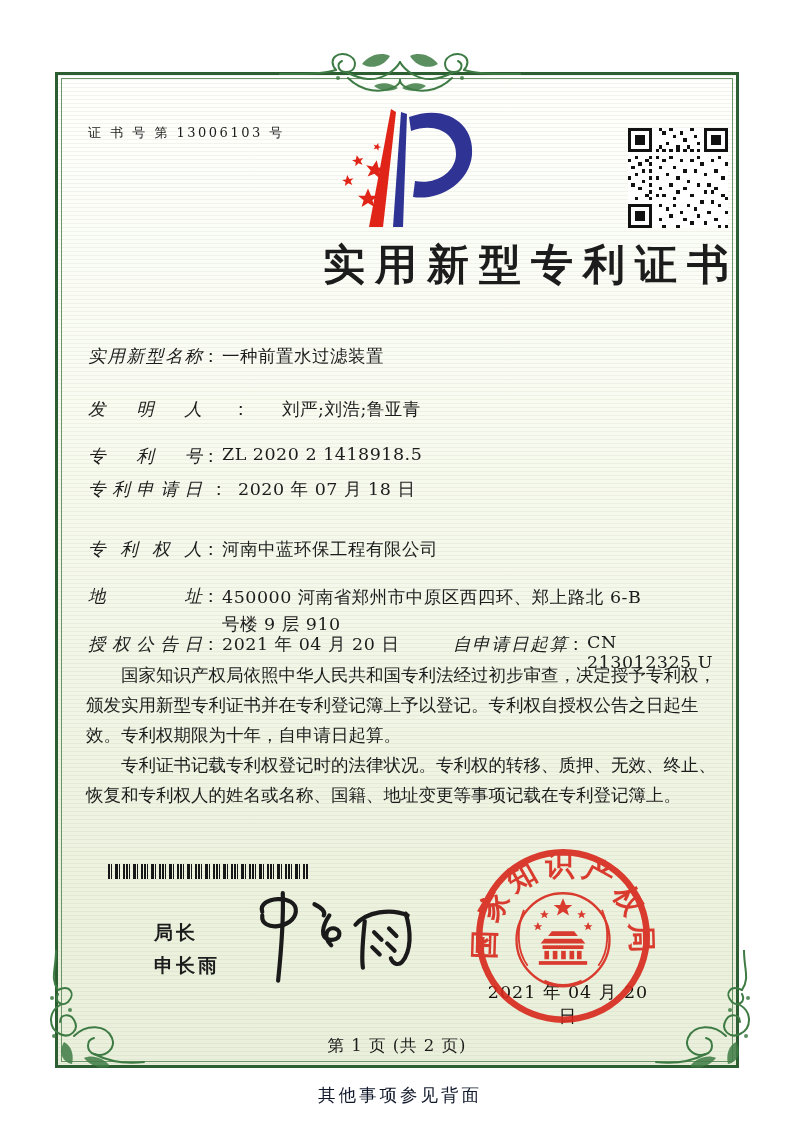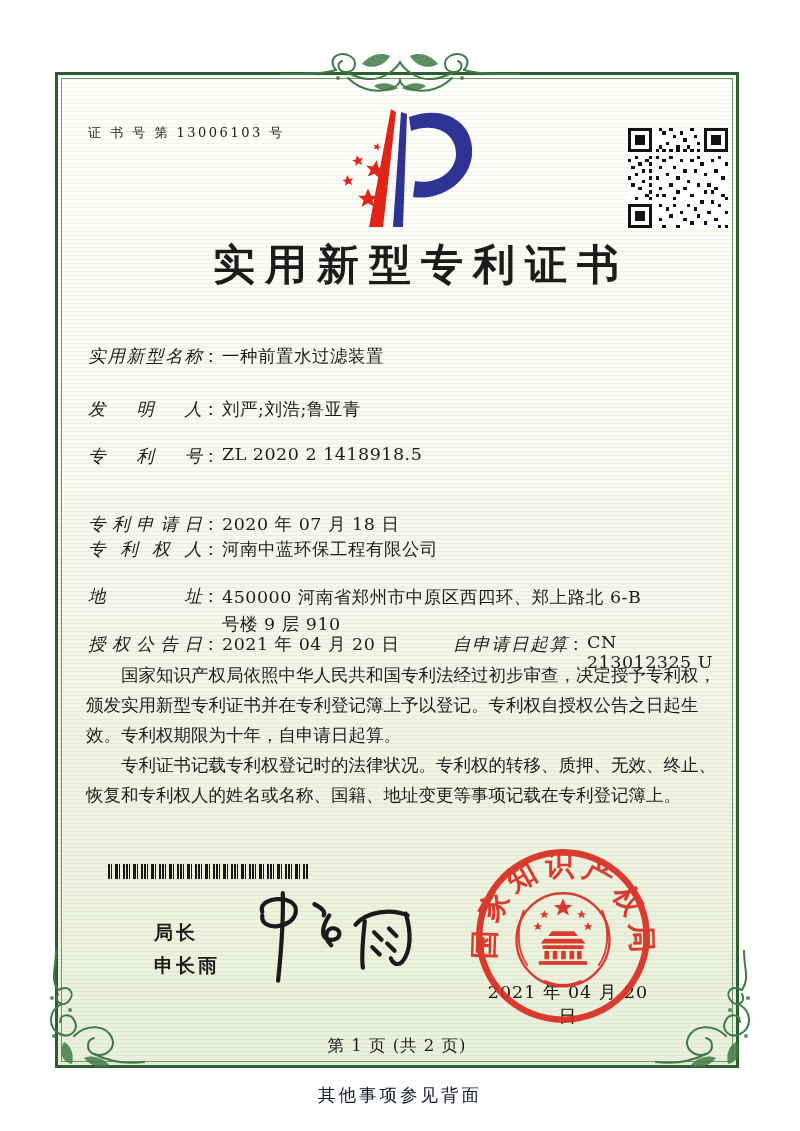--- a/index.html
+++ b/index.html
@@ -8,21 +8,21 @@
   .abs{position:absolute;}
   
   .paper{position:absolute;left:55px;top:72px;width:684px;height:996px;
          background:linear-gradient(180deg,#fffffd 0%,#fafbf2 30%,#f0f4e3 68%,#e9efda 100%);}
   .paper::after{content:"";position:absolute;inset:0;
          background:repeating-linear-gradient(0deg,rgba(125,160,115,0.10) 0 1px,rgba(0,0,0,0) 1px 4px);}
   .frame{position:absolute;left:55px;top:72px;width:684px;height:996px;
          border:3px solid #2c5e32;box-sizing:border-box;}
   .frame-inner{position:absolute;inset:3px;border:1.5px solid #6b9468;}
   .cert-no{left:88px;top:124px;font-size:13px;letter-spacing:2.5px;}
-  .title{left:55px;width:684px;top:237px;text-align:center;font-size:42px;font-weight:700;letter-spacing:10px;padding-left:24px;}
+  .title{left:55px;width:684px;top:237px;text-align:right;font-size:42px;font-weight:700;letter-spacing:10px;}
   .row{position:absolute;left:88px;width:630px;display:flex;align-items:flex-start;font-size:17.5px;}
   .lbl{width:114px;text-align:justify;text-align-last:justify;flex:none;font-style:italic;}
   .colon{width:20px;flex:none;}
   .val{letter-spacing:0.5px;}
   .row-address .val{width:436px;line-height:27px;}
   .pair2{position:absolute;left:365px;top:0;display:flex;}
   .paras{left:86px;top:660px;width:636px;font-size:17.5px;line-height:30px;}
   .paras p{margin:0;text-indent:2em;}
   .barcode{left:108px;top:864px;width:200px;height:15px;
     background:repeating-linear-gradient(90deg,#161616 0 2px,rgba(0,0,0,0) 2px 3px,
@@ -126,31 +126,31 @@
     </g>
   </svg>
 
   <div class="abs title">实用新型专利证书</div>
 
   <div class="row" style="top:344px;">
     <span class="lbl">实用新型名称</span>
       <span class="colon">：</span>
       <span class="val">一种前置水过滤装置</span>
   </div>
-  <div class="row" style="top:397px;">
+  <div class="row" style="top:397px;gap:30px;">
     <span class="lbl">发明人</span>
       <span class="colon">：</span>
       <span class="val">刘严;刘浩;鲁亚青</span>
   </div>
   <div class="row" style="top:444px;">
     <span class="lbl">专利号</span>
       <span class="colon">：</span>
       <span class="val">ZL 2020 2 1418918.5</span>
   </div>
-  <div class="row" style="top:512px;">
+  <div class="row" style="top:477px;gap:8px;">
     <span class="lbl">专利申请日</span>
       <span class="colon">：</span>
       <span class="val">2020 年 07 月 18 日</span>
   </div>
   <div class="row" style="top:537px;">
     <span class="lbl">专利权人</span>
       <span class="colon">：</span>
       <span class="val">河南中蓝环保工程有限公司</span>
   </div>
   <div class="row row-address" style="top:584px;">

